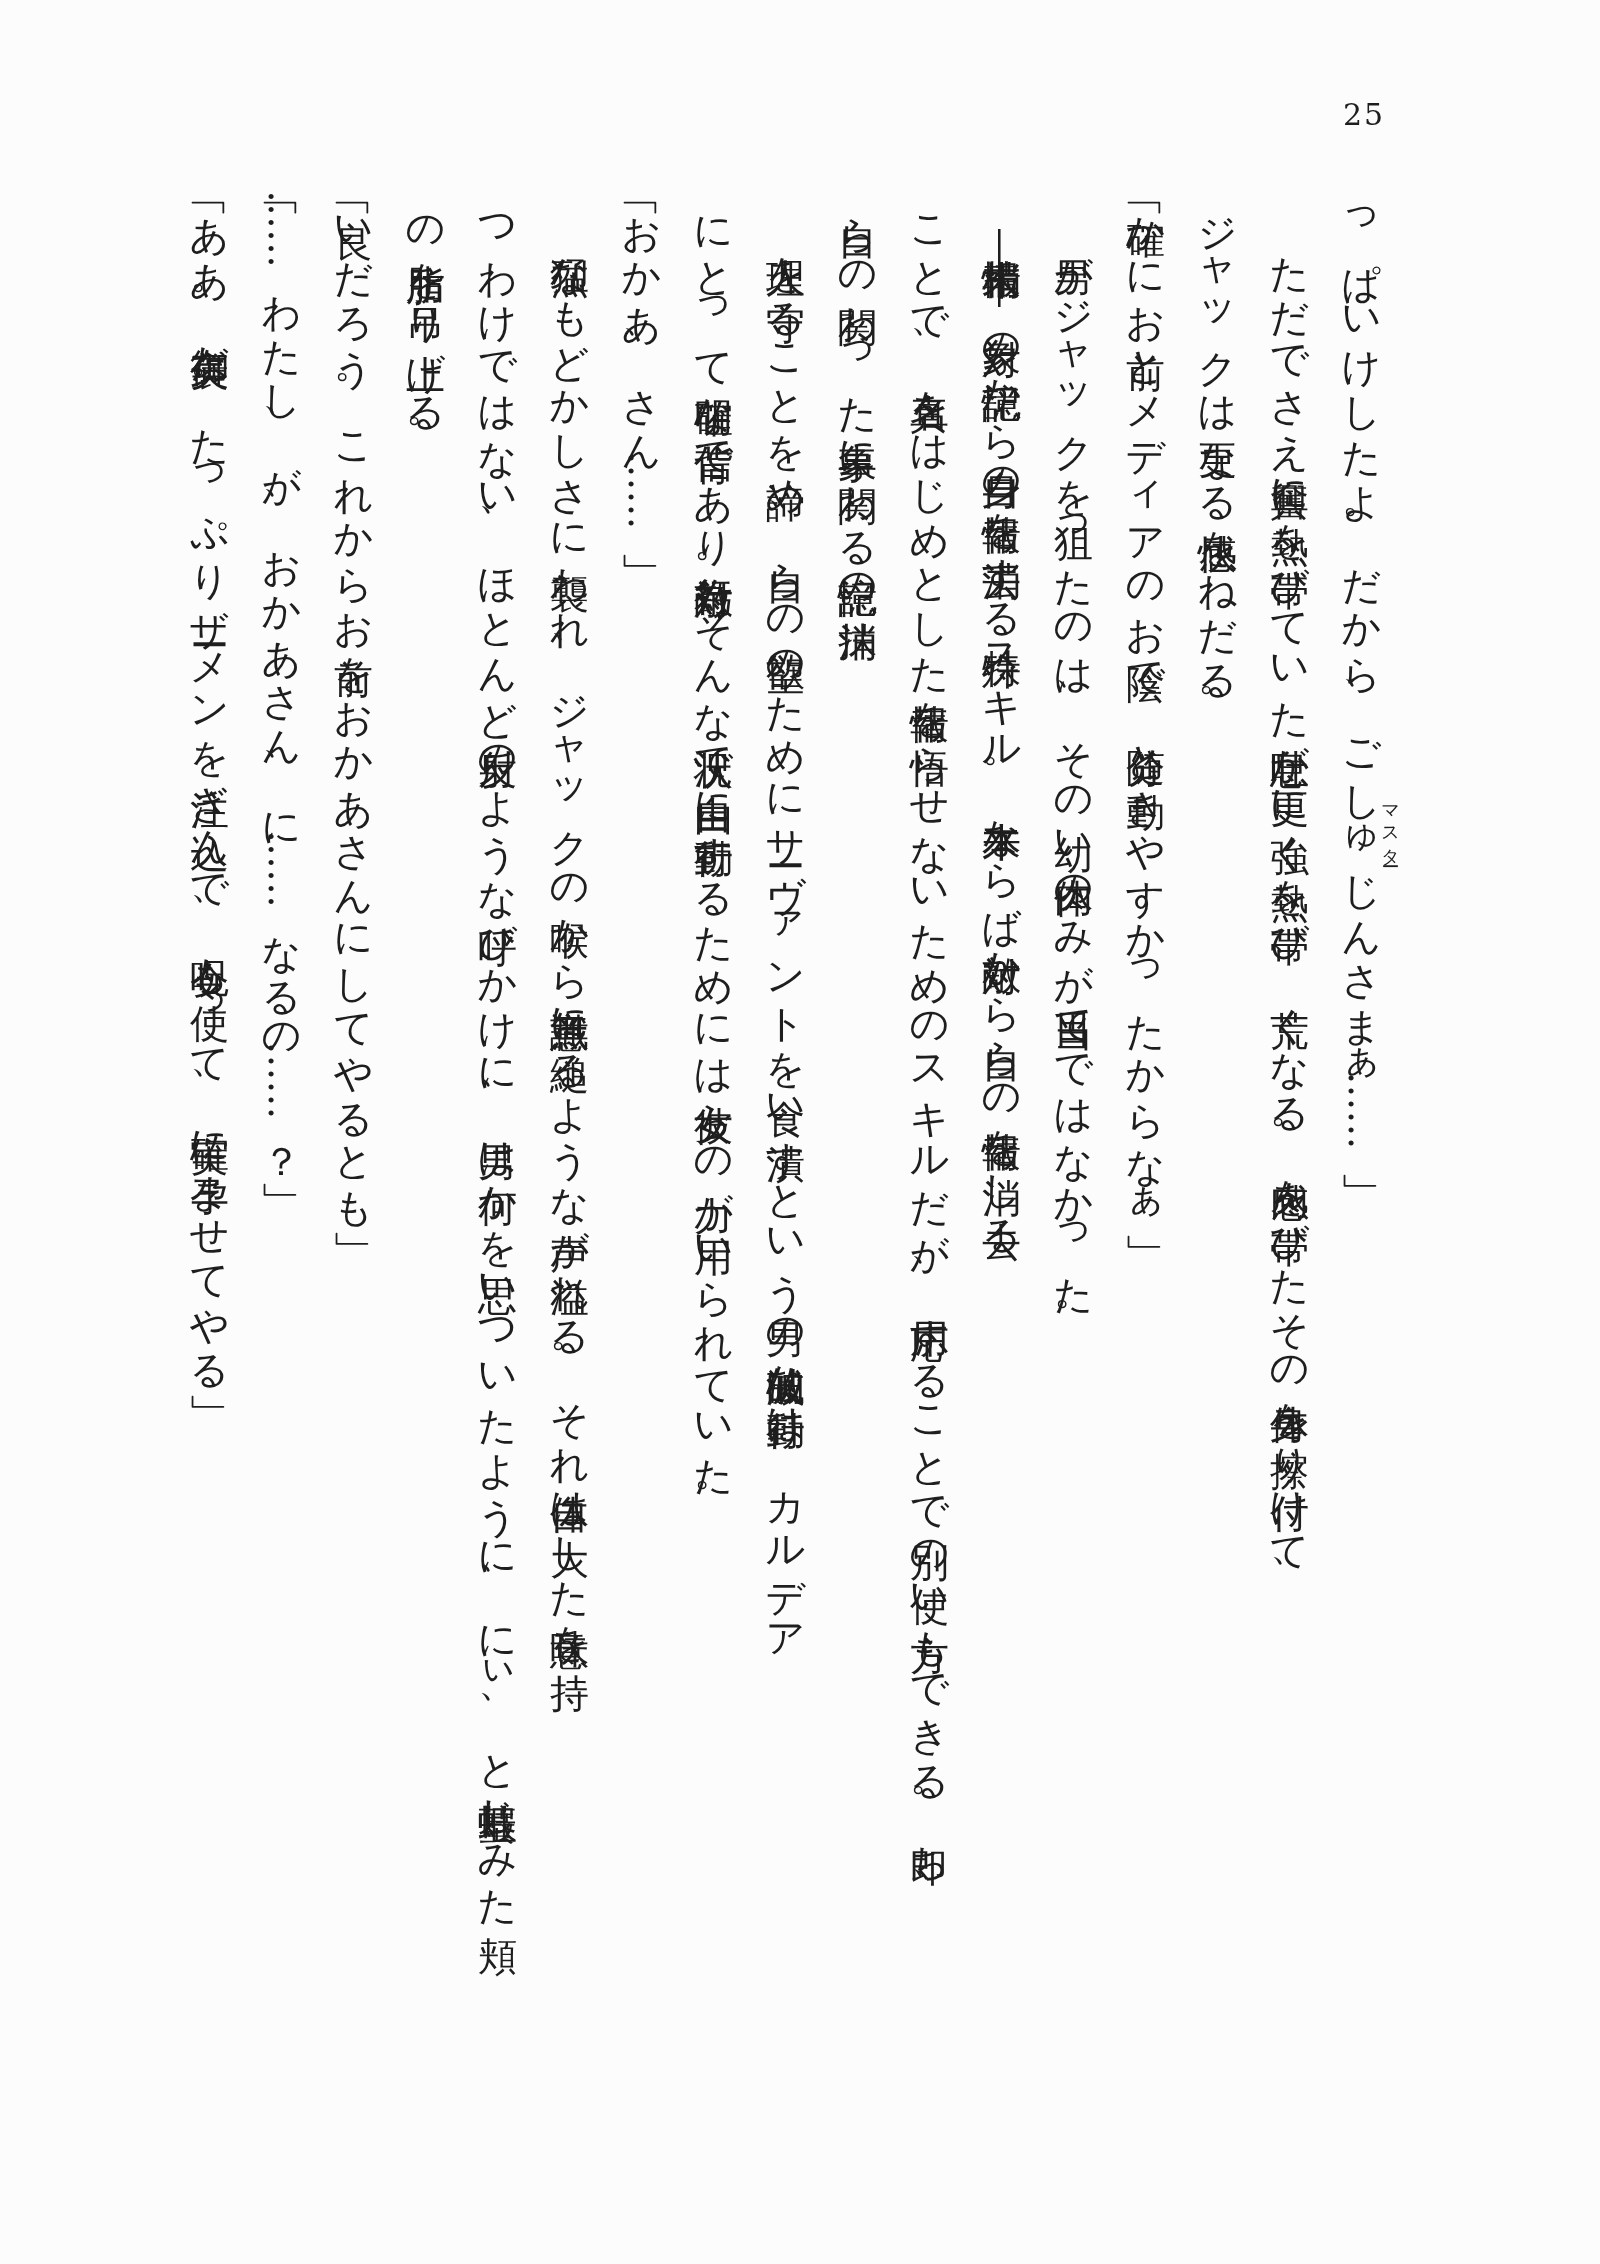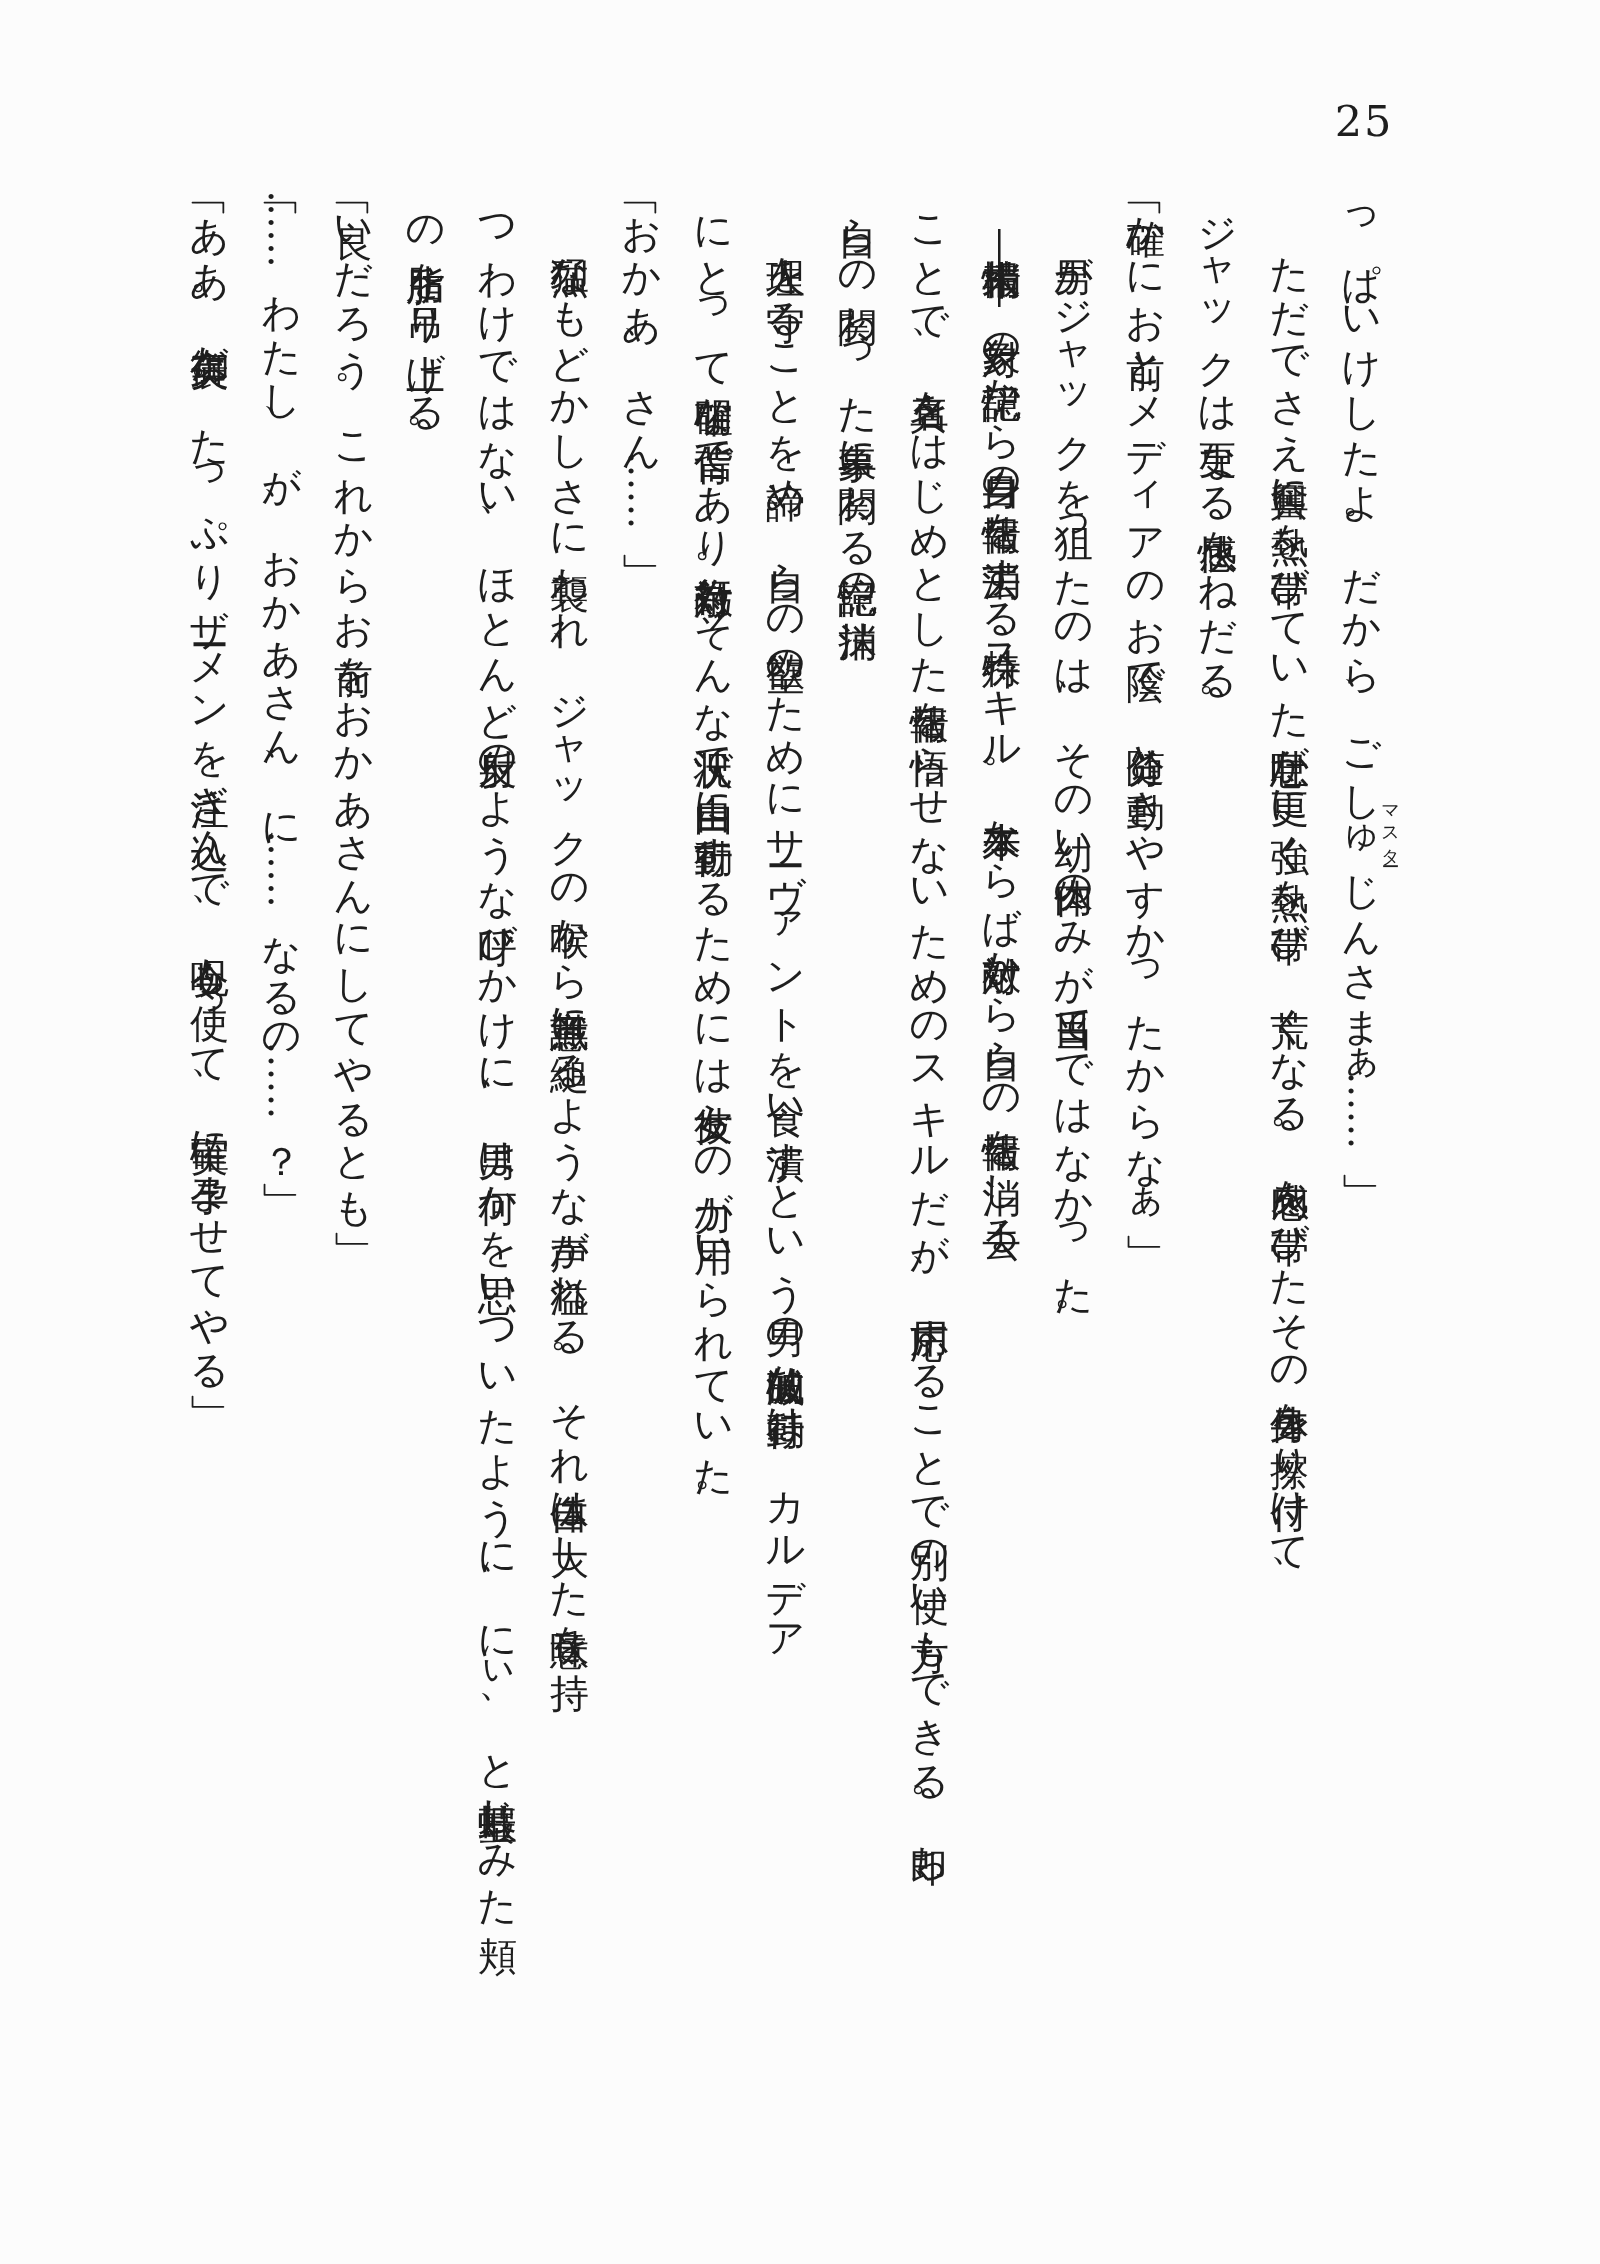--- a/index.html
+++ b/index.html
@@ -14,21 +14,21 @@
     background: #fcfcfc;
     color: #1e1e1e;
     font-family: "DejaVu Serif", "Liberation Serif", serif;
   }
   .page-number {
     position: absolute;
     top: 100px;
     left: 1322px;
     width: 84px;
     text-align: center;
-    font-size: 43px;
+    font-size: 30px;
     line-height: 1;
     letter-spacing: 2px;
   }
   .text-block {
     position: absolute;
     top: 190px;
     left: 176px;
     width: 1224px;
     height: 2015px;
     writing-mode: vertical-rl;

